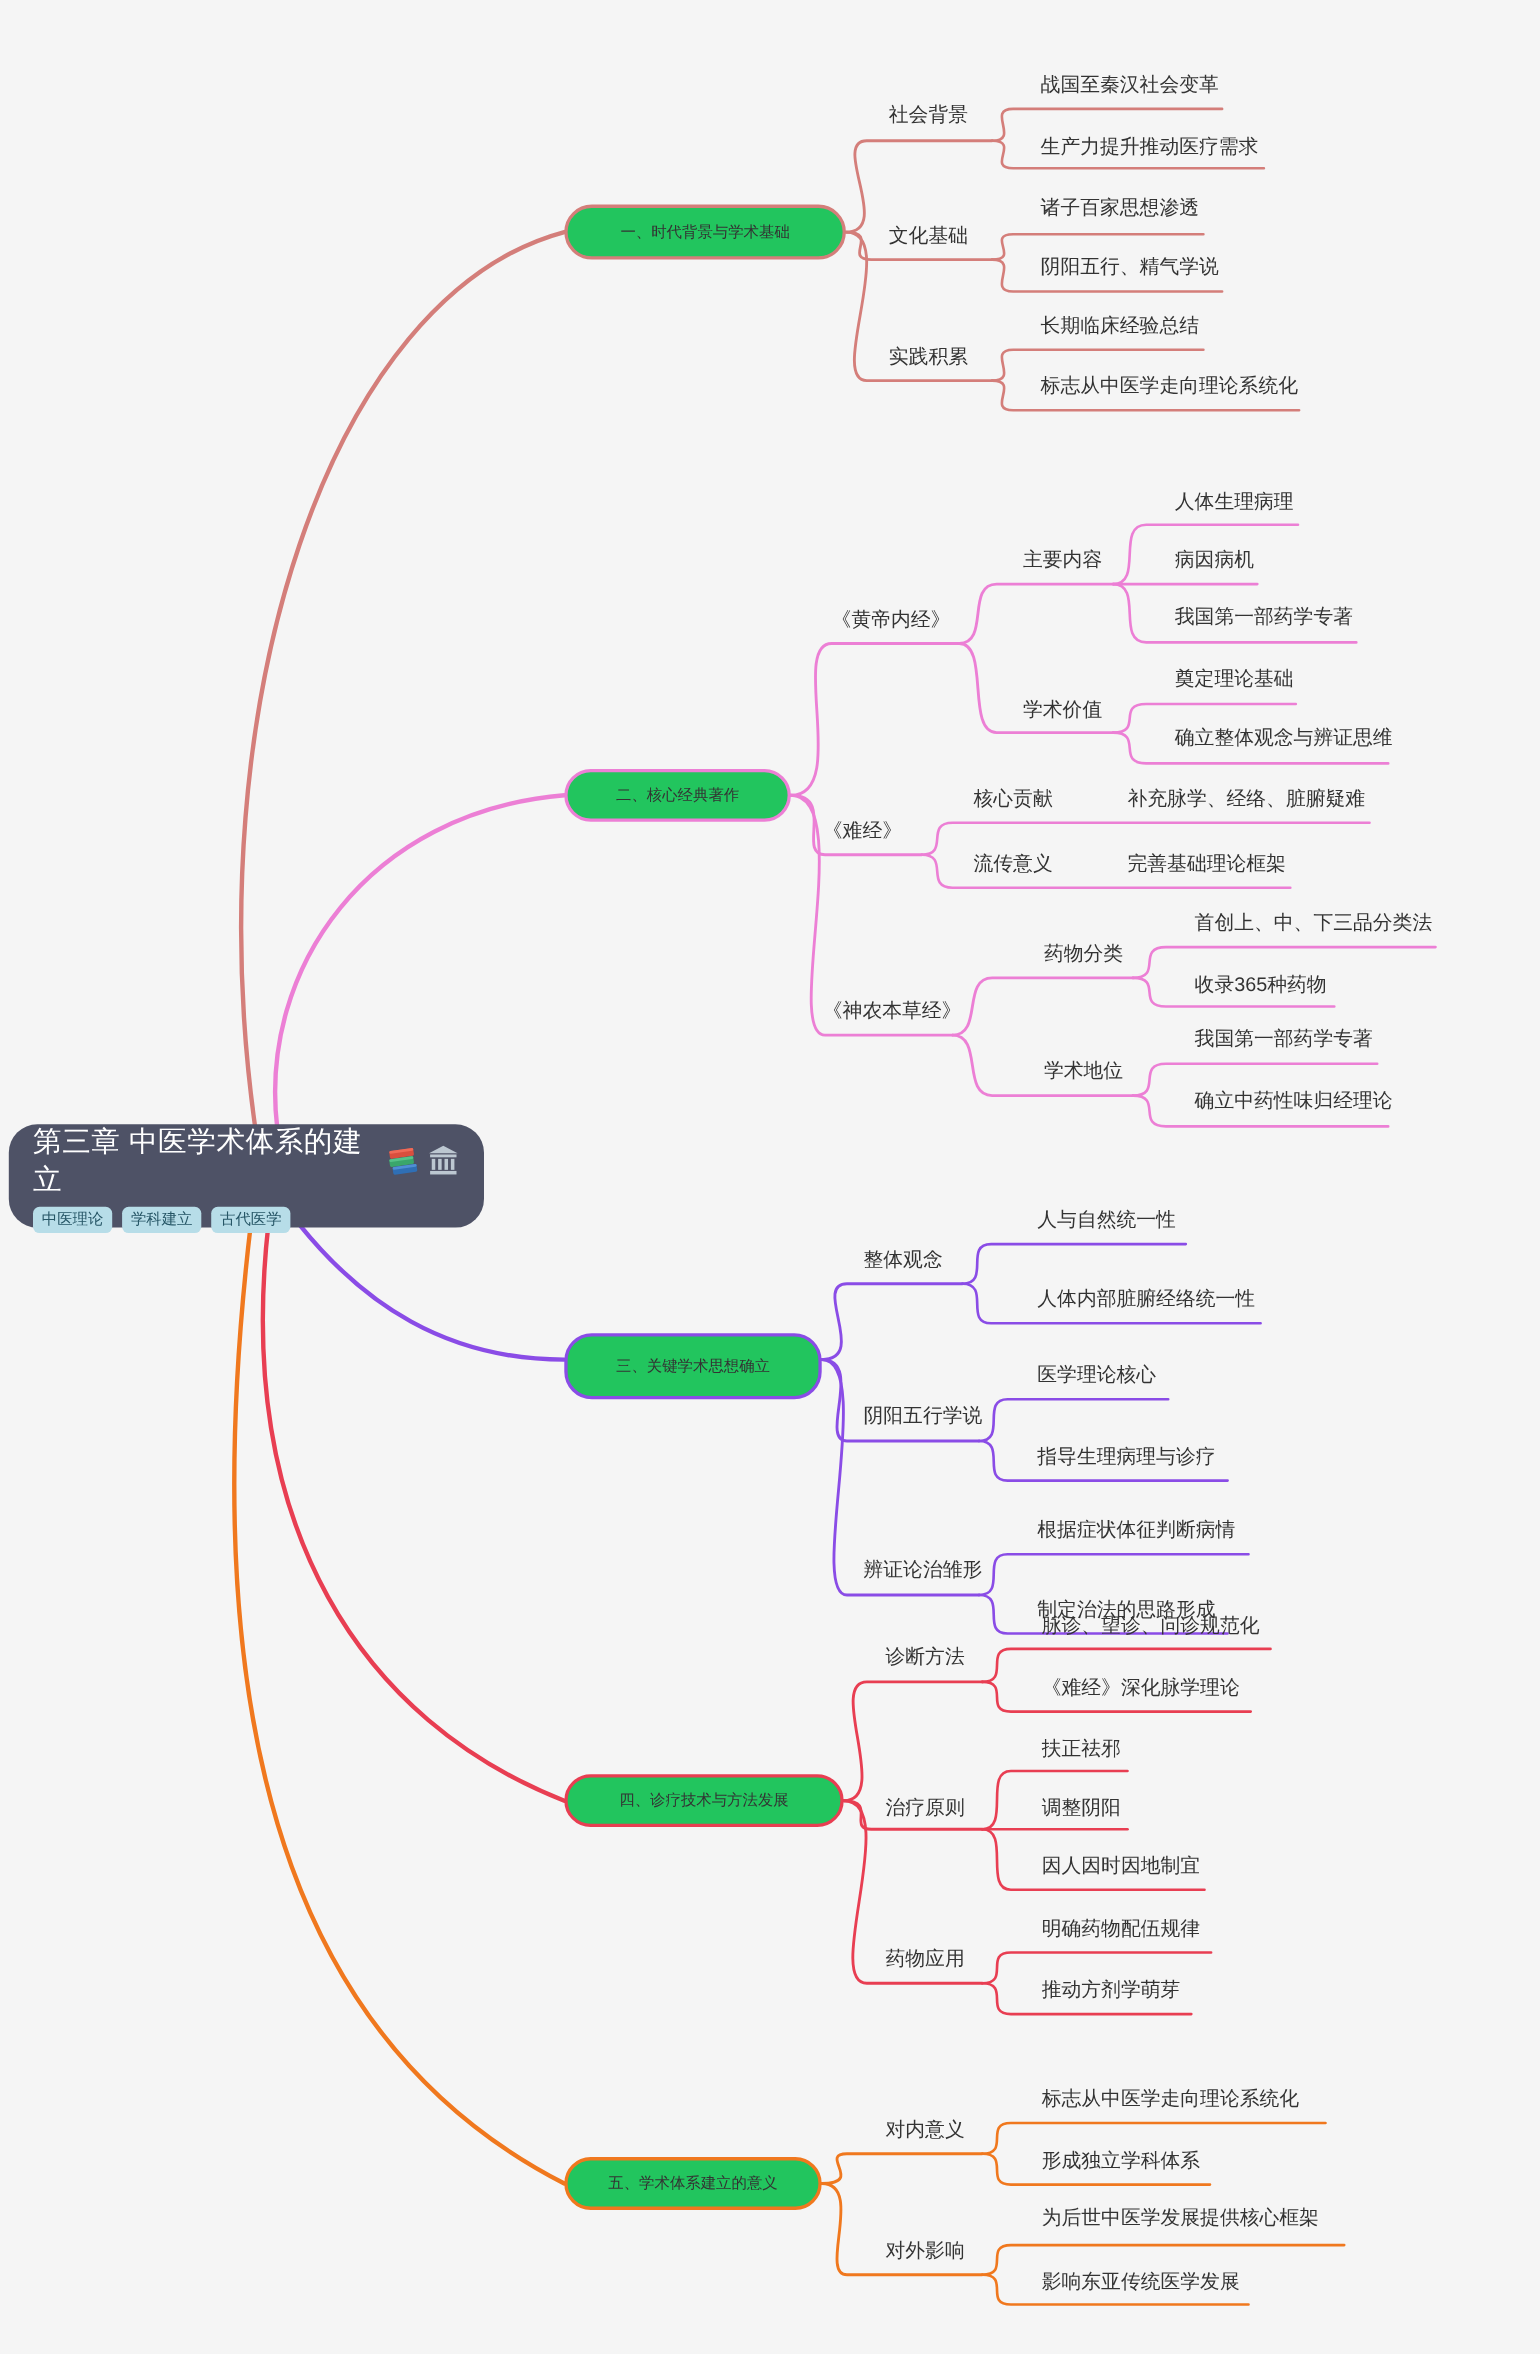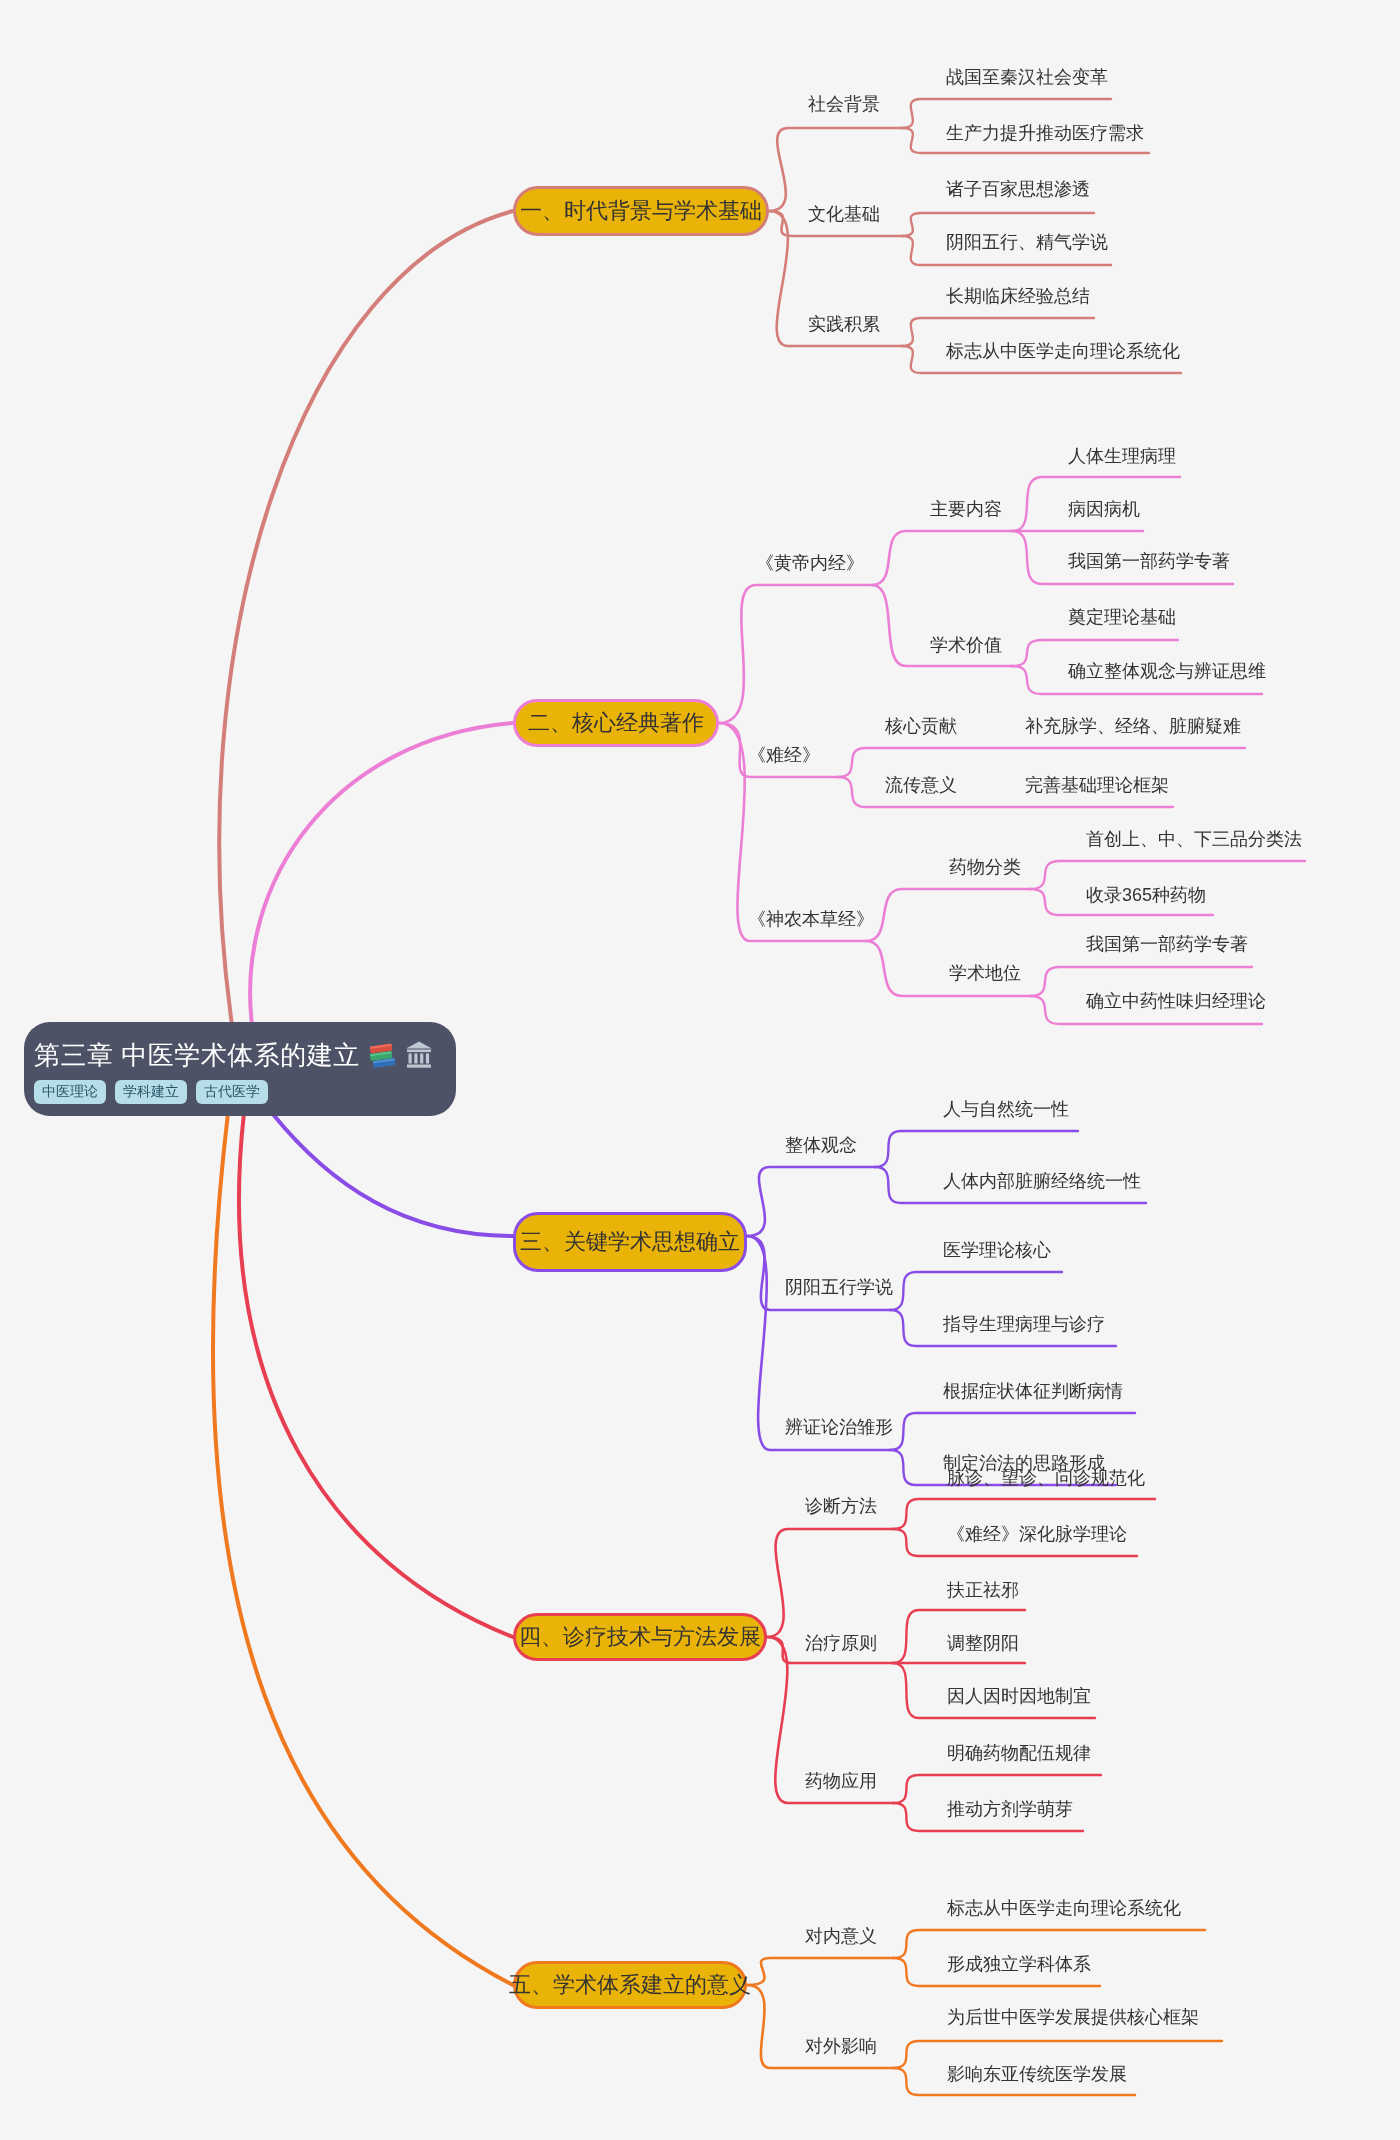--- a/index.html
+++ b/index.html
@@ -4,26 +4,26 @@
 <style>
   html,body{margin:0;padding:0;}
   body{font-family:"Liberation Sans","DejaVu Sans",sans-serif;}
   #canvas{position:relative;width:1400px;height:2140px;background:var(--canvas_bg,#f5f5f5);overflow:hidden;}
   #wires{position:absolute;left:0;top:0;width:1400px;height:2140px;}
   #wires path{fill:none;stroke-linecap:round;}
   .s-b1{stroke:var(--branch1);} .s-b2{stroke:var(--branch2);} .s-b3{stroke:var(--branch3);}
   .s-b4{stroke:var(--branch4);} .s-b5{stroke:var(--branch5);}
   .w-root{stroke-width:4px;} .w-spine{stroke-width:2.6px;} .w-leaf{stroke-width:2.4px;}
   .txt{position:absolute;white-space:nowrap;color:var(--text,#333);font-size:18px;transform:translateY(-52%);line-height:1.2;}
-  .pill{position:absolute;background:#eab308;border:3px solid;border-radius:25px;display:flex;align-items:center;justify-content:center;
-        font-size:22px;color:var(--text,#333);white-space:nowrap;box-sizing:border-box;}
+  .pill{position:absolute;background:#22c55e;border:3px solid;border-radius:25px;display:flex;align-items:center;justify-content:center;
+        font-size:14px;color:var(--text,#333);white-space:nowrap;box-sizing:border-box;}
   .n-b1{border-color:var(--branch1);} .n-b2{border-color:var(--branch2);} .n-b3{border-color:var(--branch3);}
   .n-b4{border-color:var(--branch4);} .n-b5{border-color:var(--branch5);}
-  #root-node{position:absolute;left:24px;top:1022px;width:432px;height:94px;background:var(--root_bg,#4e5266);
-             border-radius:26px;box-sizing:border-box;padding:13px 22px 10px 10px;display:flex;flex-direction:column;justify-content:center;gap:7px;}
+  #root-node{position:absolute;left:8px;top:1022px;width:432px;height:94px;background:var(--root_bg,#4e5266);
+             border-radius:26px;box-sizing:border-box;padding:13px 22px 10px 22px;display:flex;flex-direction:column;justify-content:center;gap:7px;}
   #root-title-row{display:flex;align-items:center;gap:7px;}
   #root-title{color:#fff;font-size:26px;letter-spacing:0.5px;}
   #root-tags{display:flex;gap:9px;}
   .tag{background:var(--tag_bg,#b7dde8);color:var(--tag_text,#265666);font-size:14px;padding:3px 8px;border-radius:6px;}
   .icon{display:inline-flex;align-items:center;}
 </style>
 </head>
 <body>
 
 <div id="canvas">

